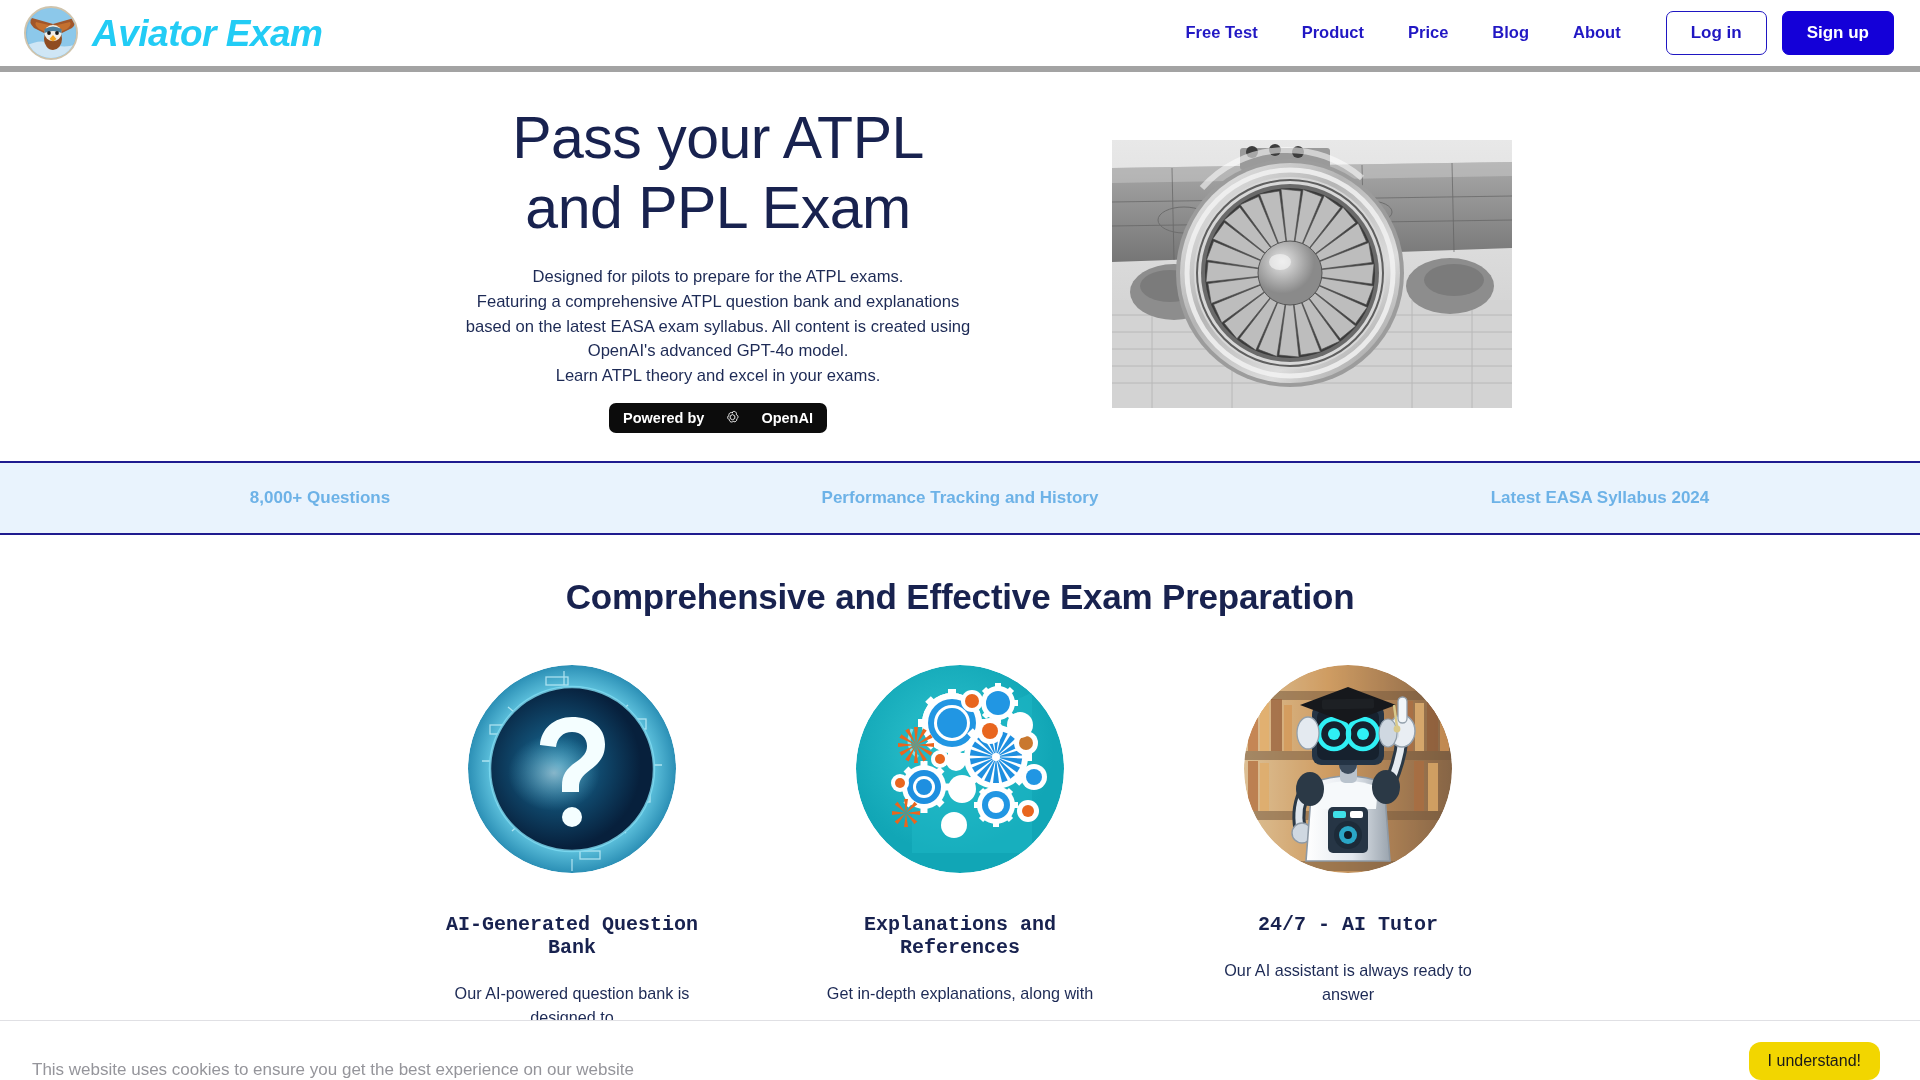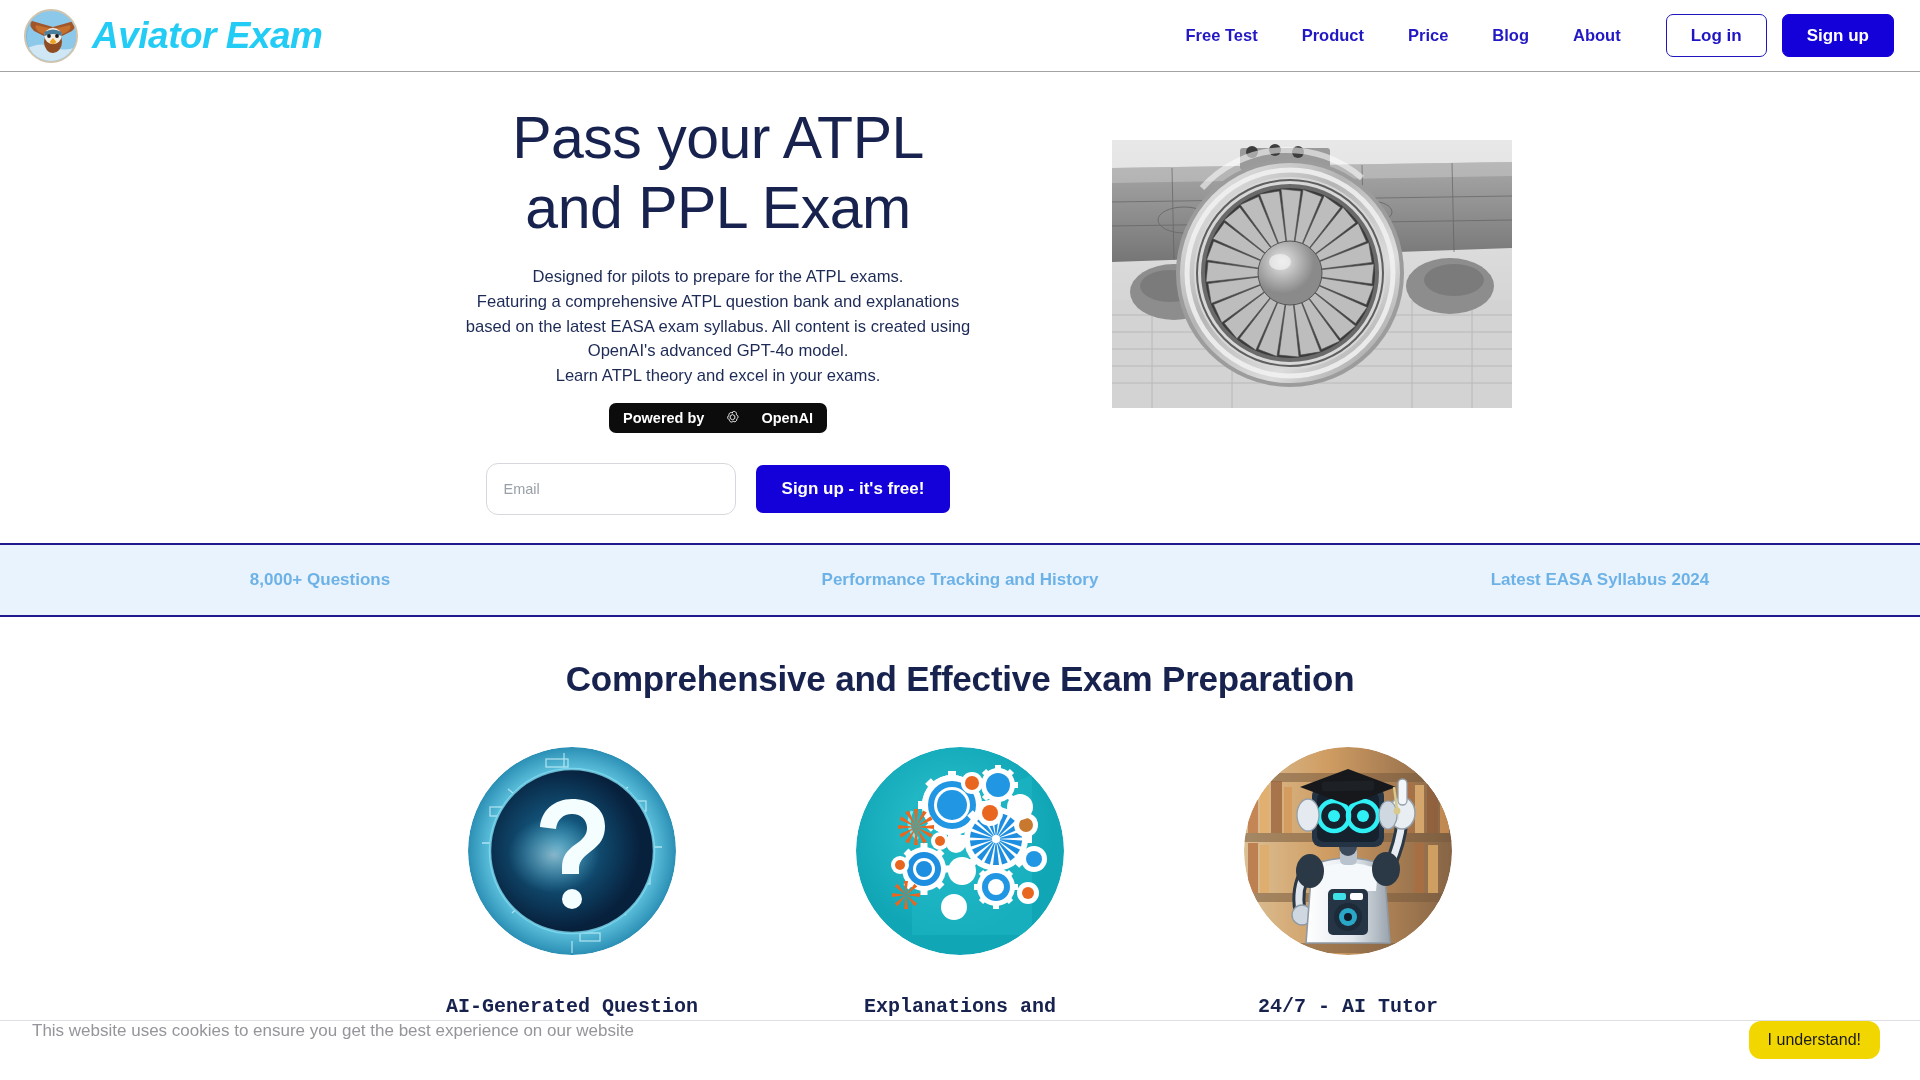--- a/index.html
+++ b/index.html
@@ -14,21 +14,21 @@
   
   .navbar{
     position:relative;
     height:72px;
     width:1920px;
     display:flex;
     align-items:center;
     justify-content:space-between;
     padding:0 26px 0 24px;
     background:#fff;
-    border-bottom:1px solid #a3a3a3;
+    border-bottom:6px solid #a3a3a3;
   }
   .brand{ display:flex; align-items:center; gap:14px; }
   .brand-logo{
     width:54px; height:54px; border-radius:50%;
     background:radial-gradient(circle at 50% 38%, #bfe4f7 0%, #8ec9ec 45%, #6fb4df 70%, #dcd2c2 100%);
     border:2px solid #cfc4ad;
     position:relative; overflow:hidden; flex:0 0 auto;
   }
   .brand-logo svg{ position:absolute; left:0; top:0; }
   .brand-text{
@@ -128,21 +128,21 @@
     margin-top:40px; font-size:20px; font-weight:bold; color:#18224f;font-family:Liberation Mono, monospace;
   }
   .card-text{
     margin-top:22px; font-size:16.2px; line-height:1.5; color:#1d2a55;
   }
 
   
   .cookie{
     position:absolute; left:0; bottom:0; width:1920px; height:60px;
     background:#fff; border-top:1px solid #e0e0e4;
-    display:flex; align-items:flex-start; justify-content:space-between;
+    display:flex; align-items:flex-end; justify-content:space-between;
     padding:0 40px 0 32px; z-index:50;
   }
   .cookie-text{ font-size:17px; color:#95959b; }
   .btn-cookie{
     background:#f2d600; color:#1a1a1a; border:none; border-radius:12px;
     padding:10px 19px; font-size:16px;
     font-family:"Liberation Sans", sans-serif; cursor:pointer; white-space:nowrap;
   }
 </style>
 </head>
@@ -203,24 +203,20 @@
       <span>Powered by</span>
       <span>
         <svg width="15" height="15" viewBox="0 0 24 24" fill="none" stroke="#ffffff" stroke-width="1.5">
           <path d="M12 3.2c1.9-1.6 4.6-1.1 5.8 1 .6 1 .7 2.2.3 3.3 1.9.5 3.1 2.4 2.6 4.3-.3 1.1-1 2-2 2.5.5 1.9-.6 3.9-2.5 4.4-1.1.3-2.2 0-3.1-.7-1.3 1.5-3.6 1.6-5 .3-.8-.7-1.2-1.8-1.1-2.9-1.9-.5-3.1-2.4-2.6-4.3.3-1.1 1-2 2-2.5-.5-1.9.6-3.9 2.5-4.4 1.1-.3 2.3 0 3.1.7z"></path>
           <path d="M8.3 9.4l3.7-2.1 3.7 2.1v4.2L12 15.7l-3.7-2.1z"></path>
         </svg>
       </span>
       <span>OpenAI</span>
     </div>
 
-    <div class="hero-form">
-      <input class="email-input" type="email" placeholder="Email" style="">
-      <button class="btn-free">Sign up - it's free!</button>
-    </div>
   </div>
 
   <div class="hero-img">
     <svg width="400" height="268" viewBox="0 0 400 268">
       <defs>
         <linearGradient id="skyg" x1="0" y1="0" x2="0" y2="1">
           <stop offset="0" stop-color="#e8e8e8"></stop>
             <stop offset="1" stop-color="#c9c9c9"></stop>
         </linearGradient>
         <linearGradient id="wingg" x1="0" y1="0" x2="0" y2="1">

